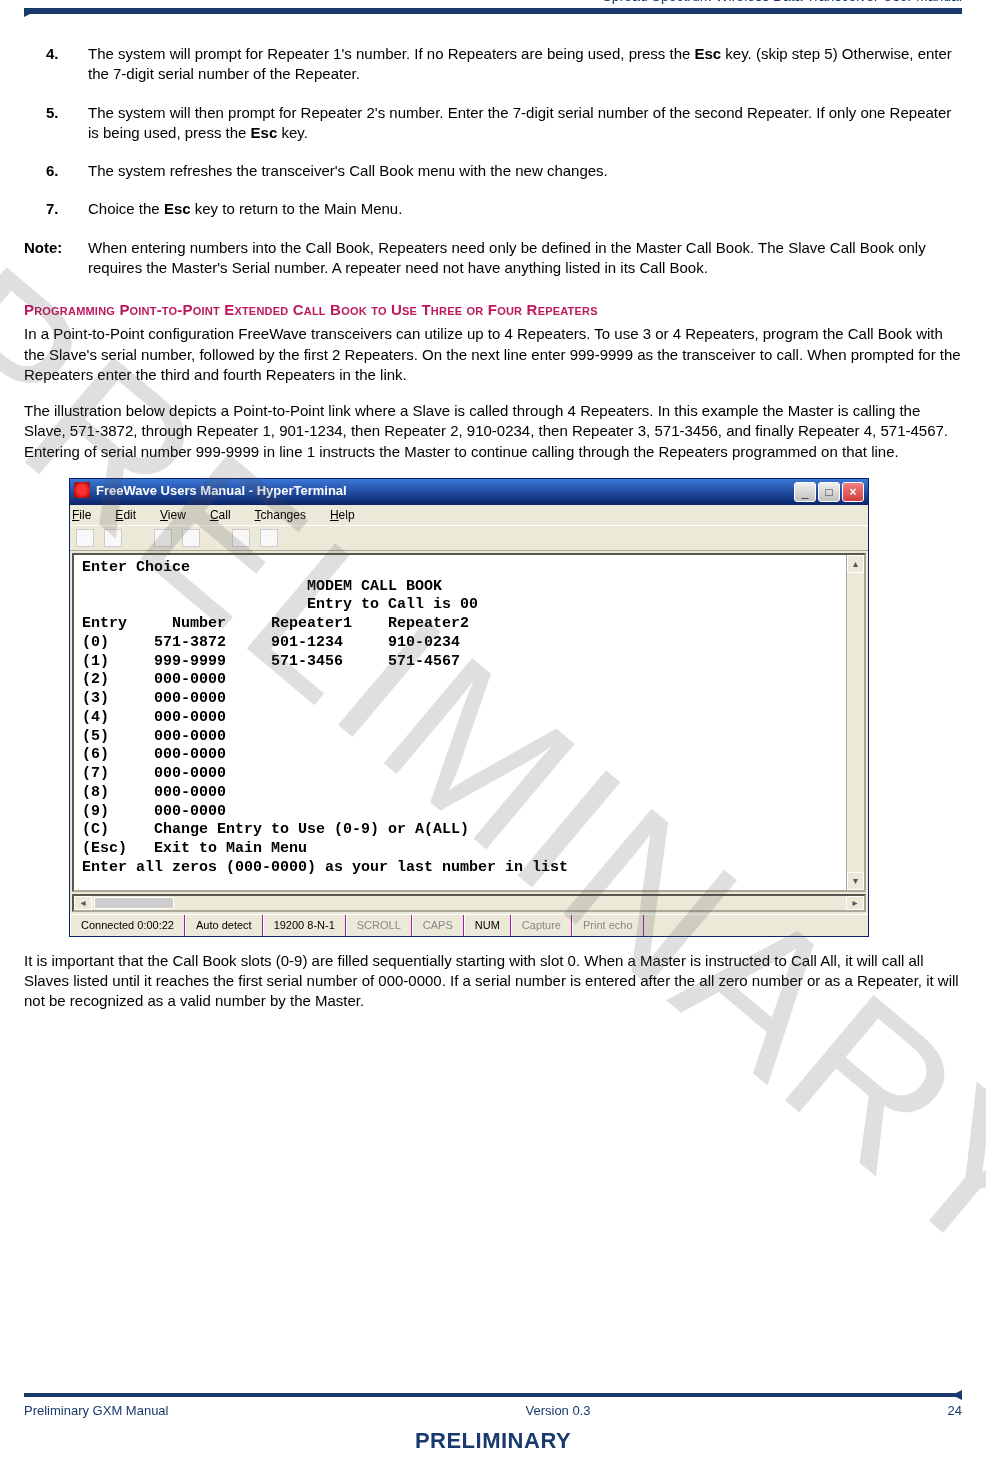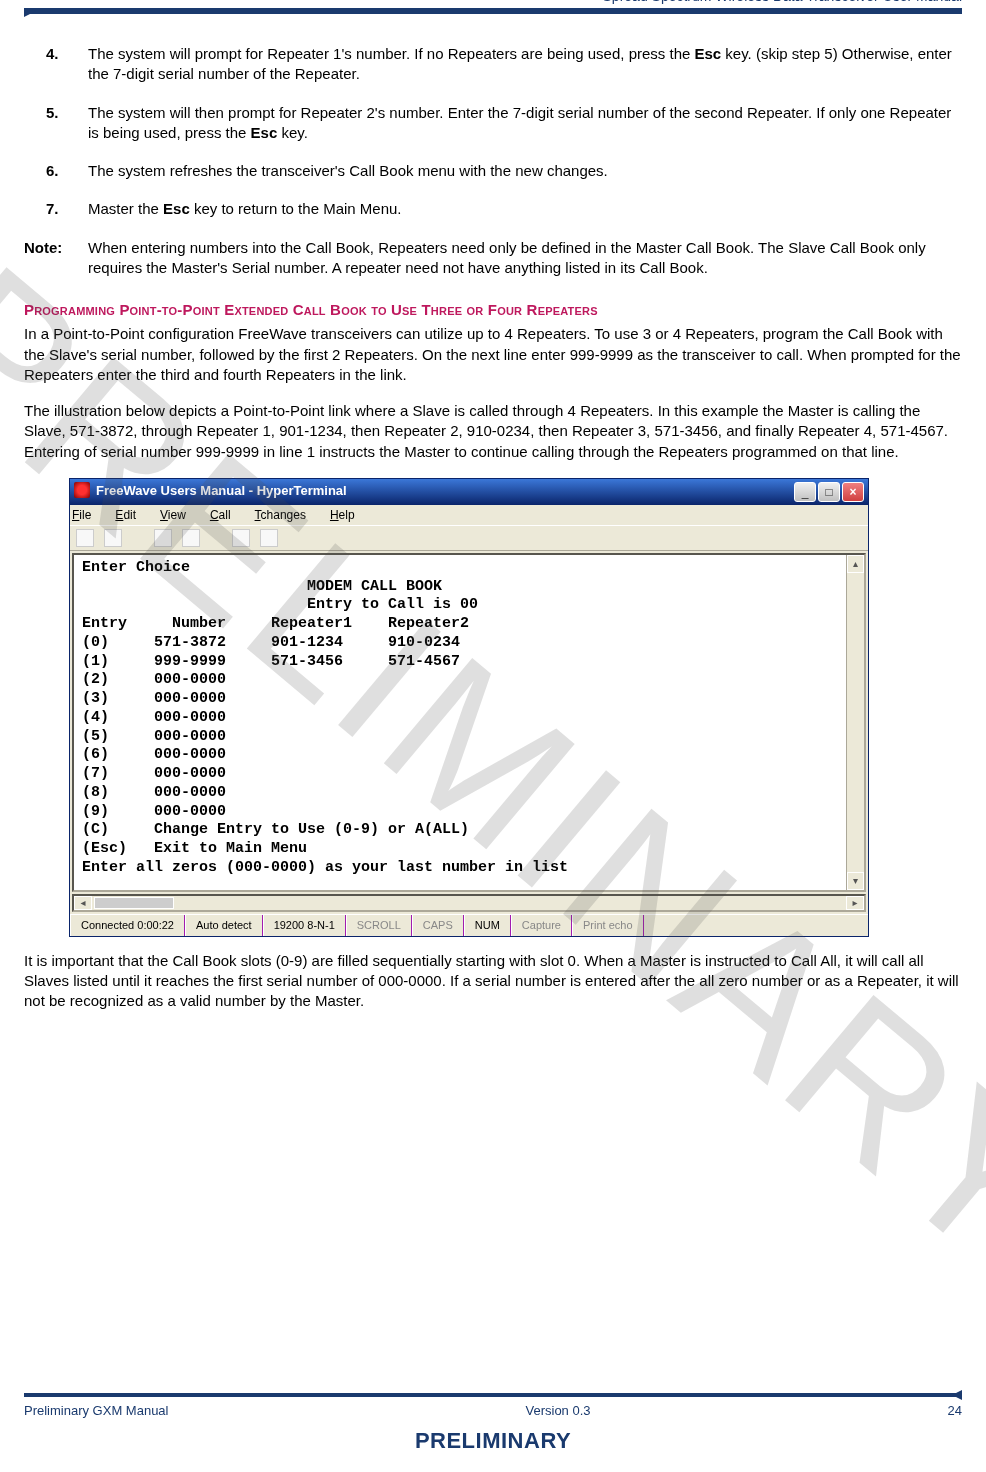--- a/index.html
+++ b/index.html
@@ -220,21 +220,21 @@
   <div class="step">
     <div class="step-num">6.</div>
     <div class="step-text">
       <span>The system refreshes the transceiver's Call Book menu with the new changes.</span>
     </div>
   </div>
 
   <div class="step">
     <div class="step-num">7.</div>
     <div class="step-text">
-      <span>Master the </span><b>Esc</b><span> key to return to the Main Menu.</span>
+      <span>Choice the </span><b>Esc</b><span> key to return to the Main Menu.</span>
     </div>
   </div>
 
   <div class="note-row">
     <div class="note-label">Note:</div>
     <div class="note-text">When entering numbers into the Call Book, Repeaters need only be defined in the Master Call Book. The Slave Call Book only requires the Master's Serial number. A repeater need not have anything listed in its Call Book.</div>
   </div>
 
   <div class="section-heading">Programming Point-to-Point Extended Call Book to Use Three or Four Repeaters</div>
   <div class="para">In a Point-to-Point configuration FreeWave transceivers can utilize up to 4 Repeaters. To use 3 or 4 Repeaters, program the Call Book with the Slave's serial number, followed by the first 2 Repeaters. On the next line enter 999-9999 as the transceiver to call. When prompted for the Repeaters enter the third and fourth Repeaters in the link.</div>

